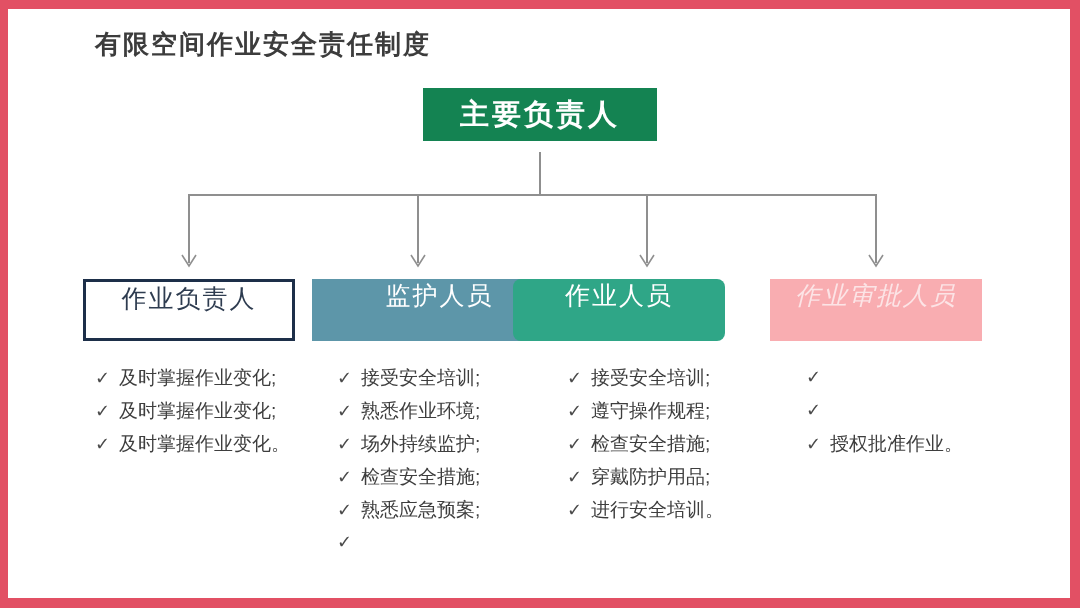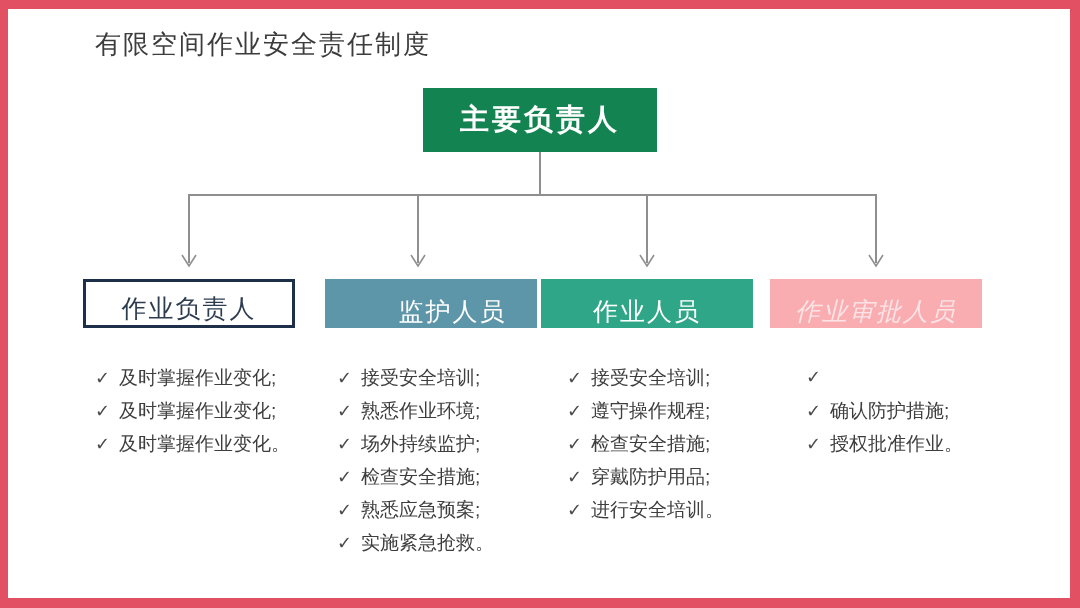--- a/index.html
+++ b/index.html
@@ -15,53 +15,53 @@
   }
   .canvas {
     position: absolute;
     left: 8px; top: 9px; right: 10px; bottom: 10px;
     background: #ffffff;
   }
   .slide-title {
     position: absolute;
     left: 95px; top: 27px;
     font-size: 26px;
-    font-weight: 400;
+    font-weight: 700;
     color: #3c3c3c;
     letter-spacing: 2px;
     white-space: nowrap;
   }
   .connectors {
     position: absolute;
     left: 0; top: 0;
     width: 1080px; height: 608px;
     pointer-events: none;
   }
   .connectors line, .connectors path {
     stroke: var(--connector, #8f8f8f);
     fill: none;
   }
   .root-node {
     position: absolute;
     left: 423px; top: 88px;
-    width: 234px; height: 64px;
+    width: 234px; height: 53px;
     background: var(--root_bg, #148352);
     color: #ffffff;
     display: flex; align-items: center; justify-content: center;
     font-size: 29px;
     font-weight: 700;
     letter-spacing: 3px;
     white-space: nowrap;
   }
   .branch-box {
     position: absolute;
     top: 279px;
-    width: 212px; height: 49px;
+    width: 212px; height: 62px;
     box-sizing: border-box;
-    display: flex; align-items: flex-end; justify-content: center;
+    display: flex; align-items: flex-start; justify-content: center;
     font-size: 25px;
     letter-spacing: 2px;
     white-space: nowrap;
   }
   .variant-outline {
     background: #ffffff;
     border: 3px solid var(--outline_border, #1d2f49);
     color: var(--outline_text, #2e3c50);
   }
   .variant-teal  { background: var(--teal, #5d96a9);  color: #ffffff; }
@@ -123,21 +123,21 @@
         </div>
         <div class="duty-item">
           <span class="check-icon">✓</span>
           <span>及时掌握作业变化;</span>
         </div>
         <div class="duty-item">
           <span class="check-icon">✓</span>
           <span>及时掌握作业变化。</span>
         </div>
       </div>
-      <div class="branch-box variant-teal" style="left: 325px; padding-left: 43px;">
+      <div class="branch-box variant-teal" style="left: 312px; padding-left: 43px;">
         <span>监护人员</span>
       </div>
       <div class="duty-list" style="left: 337px;">
         <div class="duty-item">
           <span class="check-icon">✓</span>
           <span>接受安全培训;</span>
         </div>
         <div class="duty-item">
           <span class="check-icon">✓</span>
           <span>熟悉作业环境;</span>
@@ -149,24 +149,23 @@
         <div class="duty-item">
           <span class="check-icon">✓</span>
           <span>检查安全措施;</span>
         </div>
         <div class="duty-item">
           <span class="check-icon">✓</span>
           <span>熟悉应急预案;</span>
         </div>
         <div class="duty-item">
           <span class="check-icon">✓</span>
-          <span>实施紧急抢救。</span>
-        </div>
-      </div>
-      <div class="branch-box variant-green" style="left: 541px;">
+        </div>
+      </div>
+      <div class="branch-box variant-green" style="left: 513px; border-radius: 8px;">
         <span>作业人员</span>
       </div>
       <div class="duty-list" style="left: 567px;">
         <div class="duty-item">
           <span class="check-icon">✓</span>
           <span>接受安全培训;</span>
         </div>
         <div class="duty-item">
           <span class="check-icon">✓</span>
           <span>遵守操作规程;</span>
@@ -186,21 +185,20 @@
       </div>
       <div class="branch-box variant-pink" style="left: 770px;">
         <span>作业审批人员</span>
       </div>
       <div class="duty-list" style="left: 806px;">
         <div class="duty-item">
           <span class="check-icon">✓</span>
         </div>
         <div class="duty-item">
           <span class="check-icon">✓</span>
-          <span>确认防护措施;</span>
         </div>
         <div class="duty-item">
           <span class="check-icon">✓</span>
           <span>授权批准作业。</span>
         </div>
       </div>
     </div>
 </div>
 
 </body></html>

